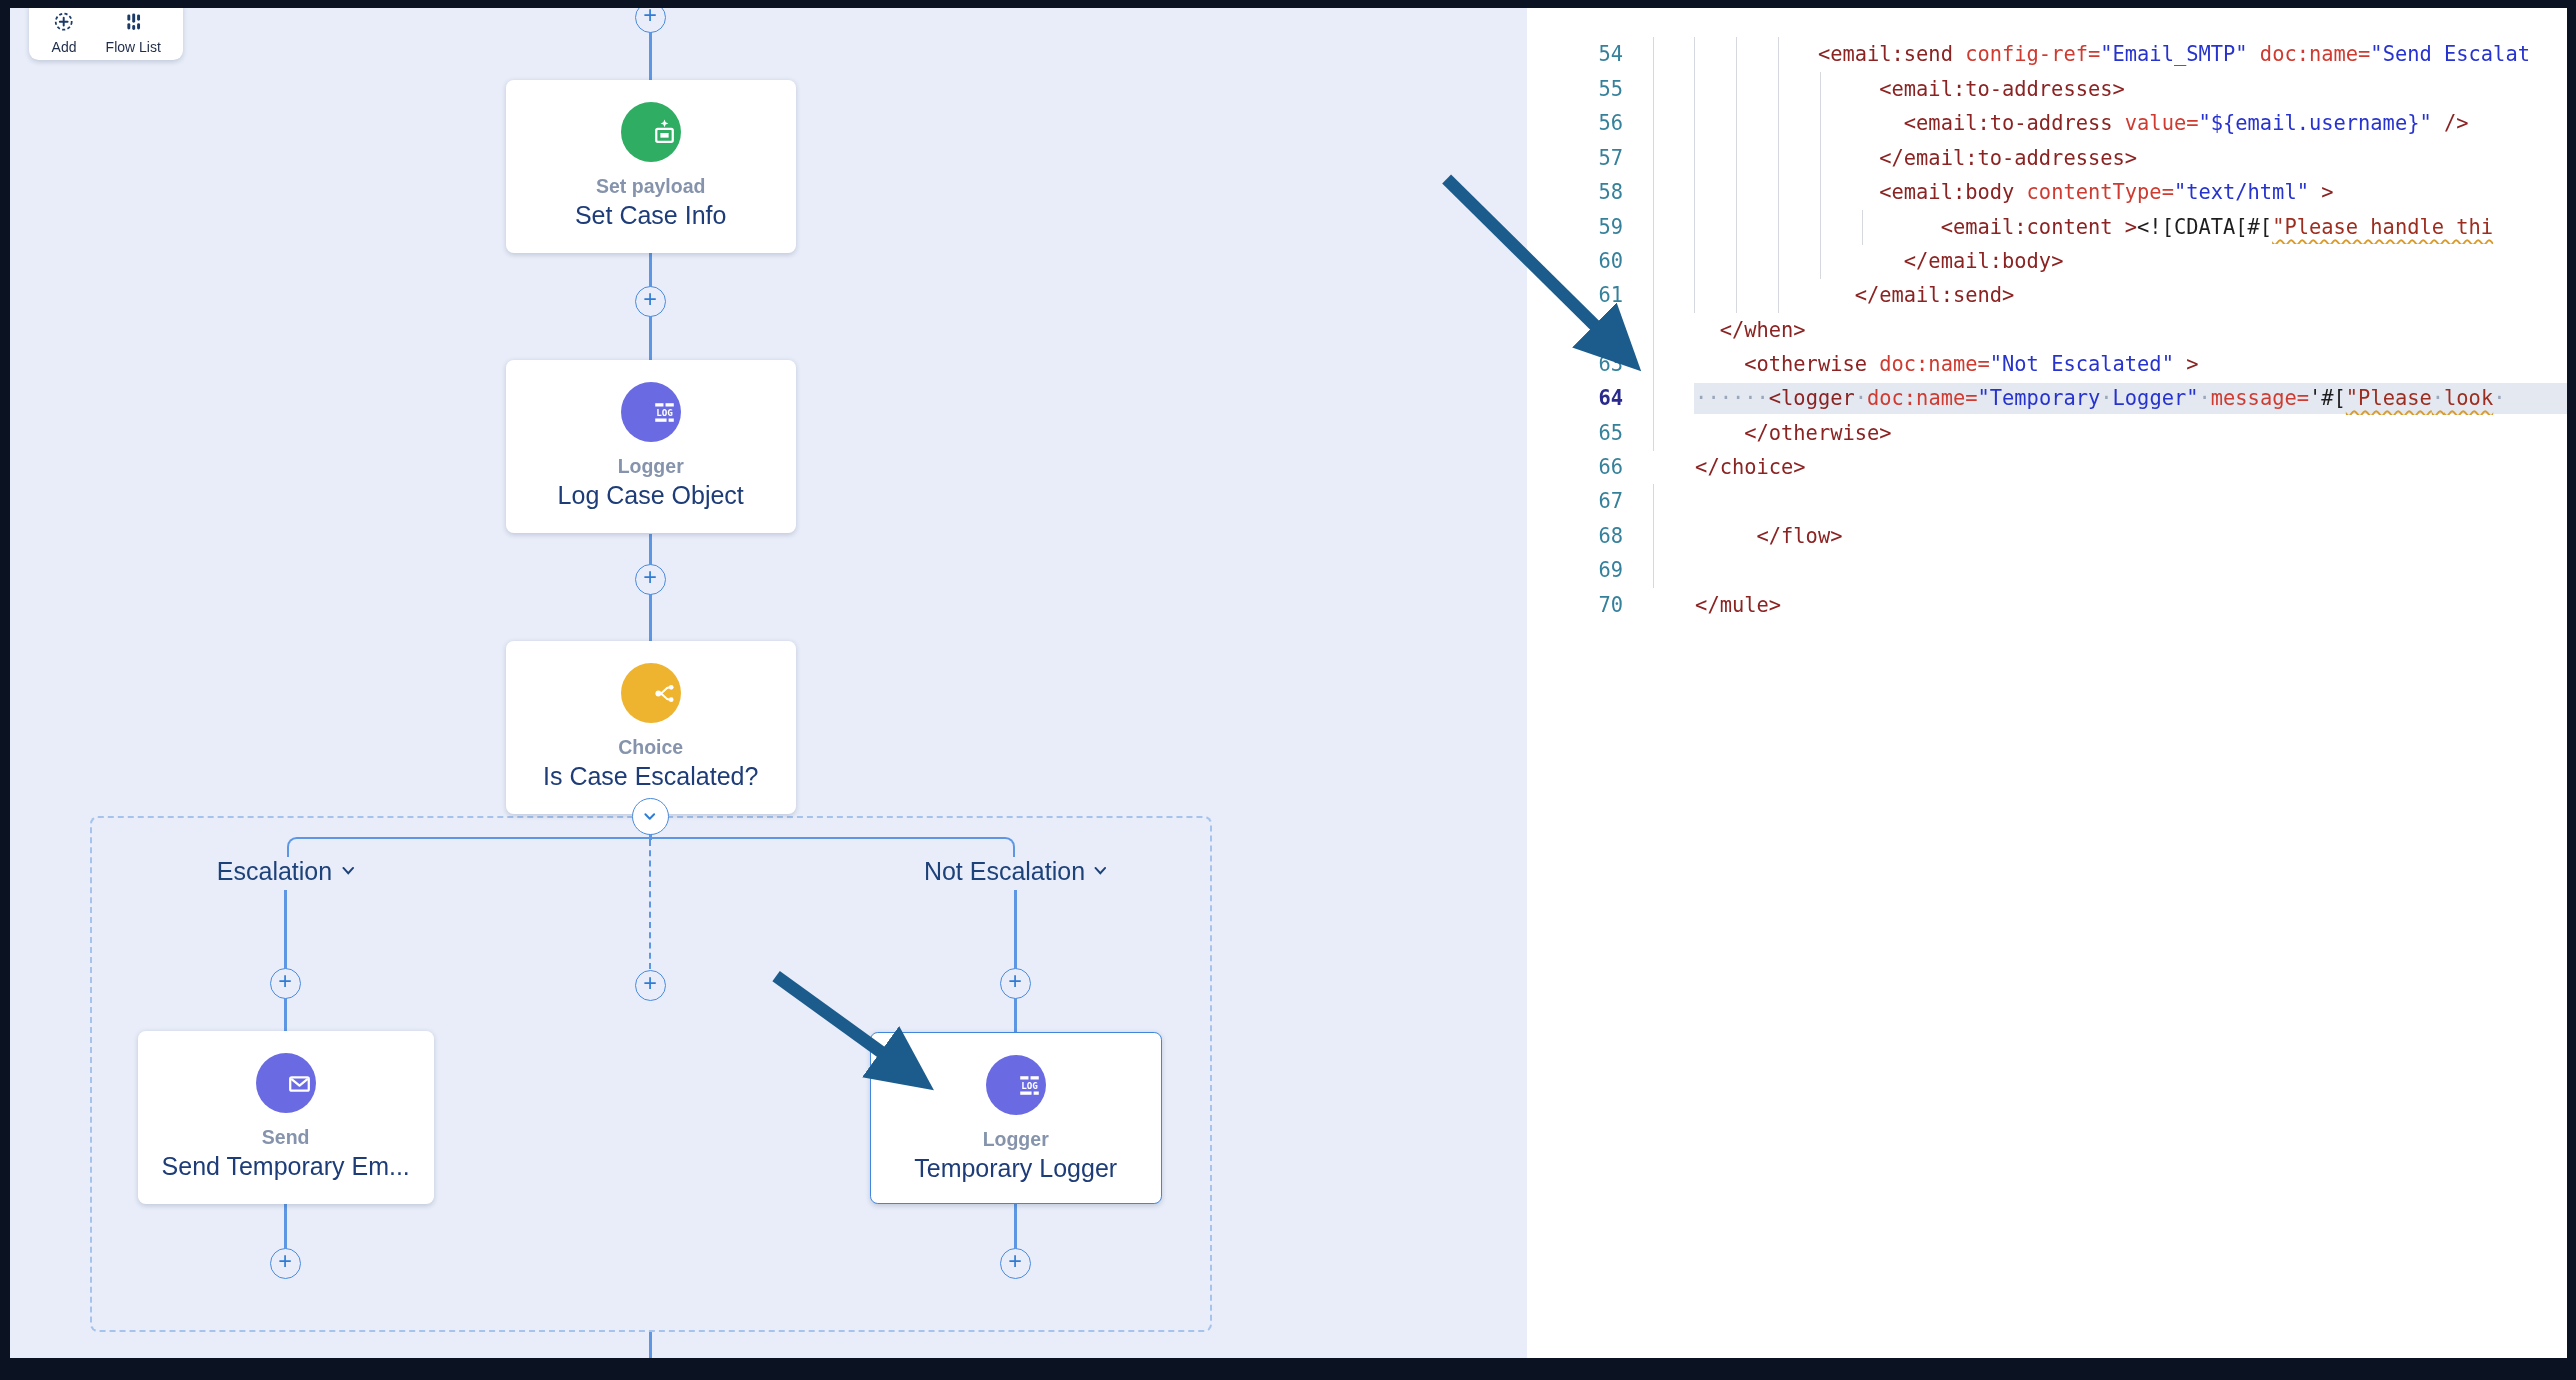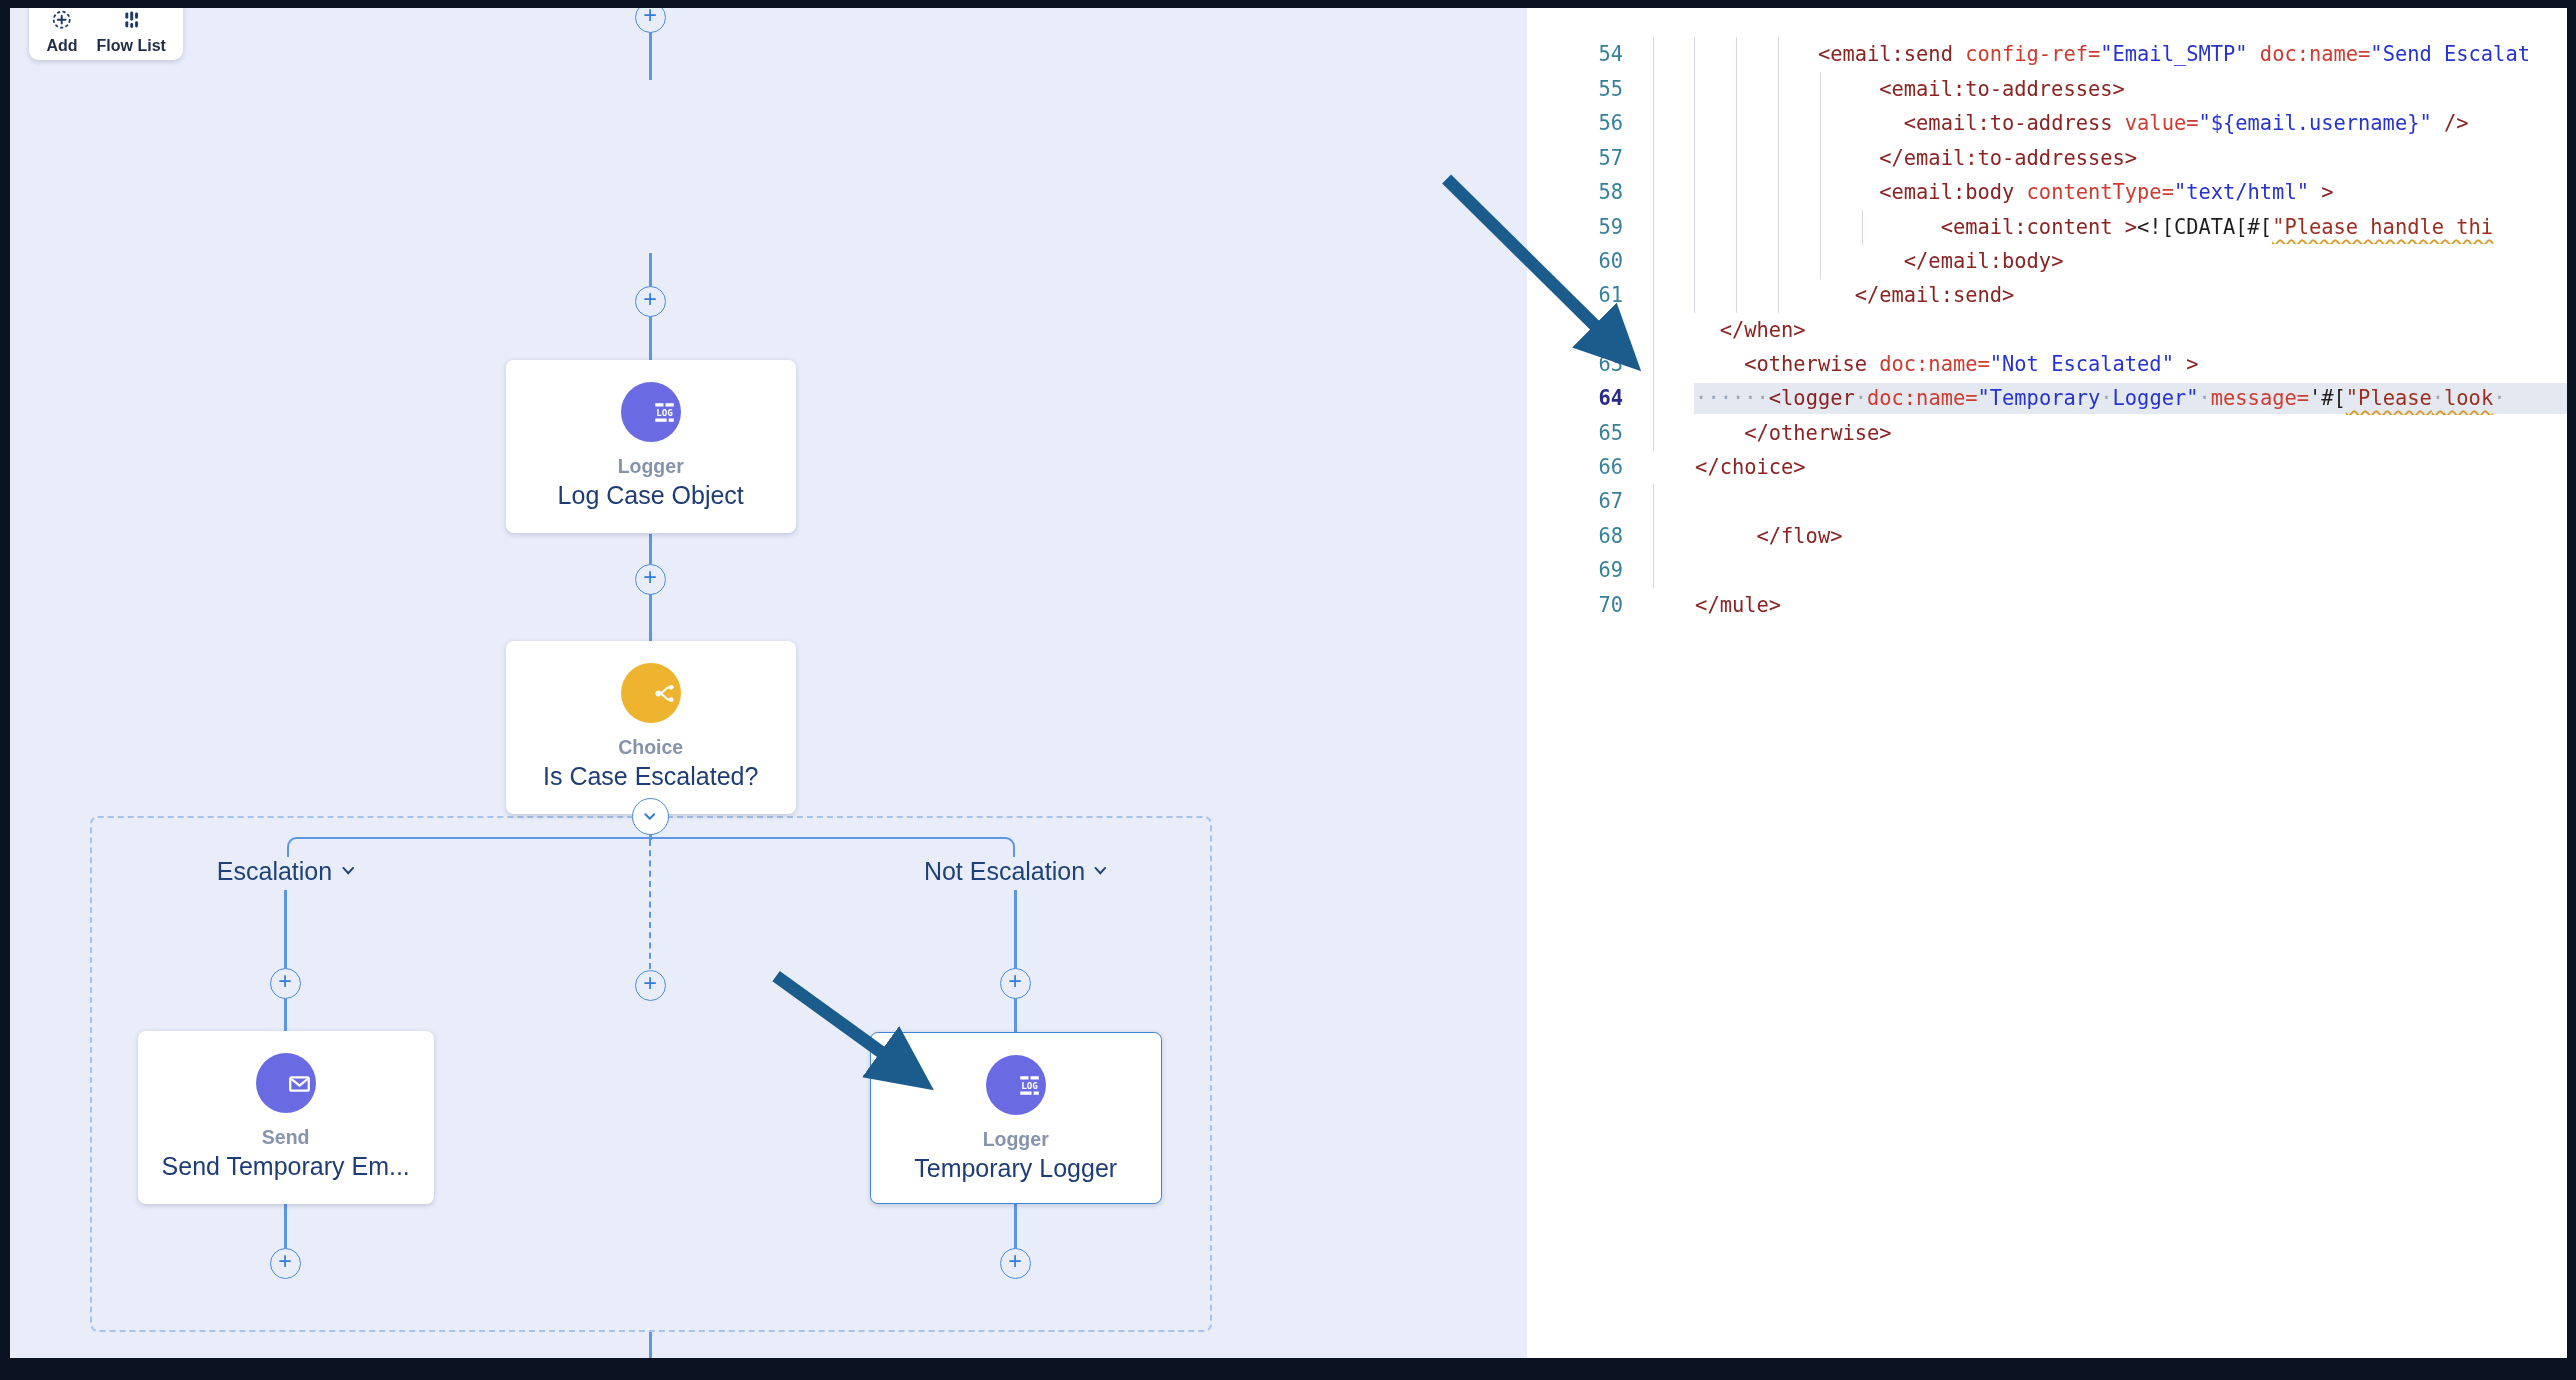--- a/index.html
+++ b/index.html
@@ -11,21 +11,21 @@
             background:#e8edf9; overflow:hidden; }
   #editor { position:absolute; left:1527px; top:7.8px; width:1040px; height:1350px;
             background:#ffffff; overflow:hidden;
             font-family:"DejaVu Sans Mono", monospace; font-size:20.4px; }
 
   
   #toolbar { position:absolute; left:19.5px; top:-7.8px; width:154px; height:60px;
              background:#fff; border-radius:9.7px; box-shadow:0 1.9px 5.8px rgba(20,40,80,.18);
              display:flex; align-items:flex-end; justify-content:space-around; padding:5.8px 7.8px 4.9px; }
   .tbtn { display:flex; flex-direction:column; align-items:center; gap:1.9px; cursor:pointer; }
-  .tbtn .lbl { font-size:16px; color:#1f2c49; font-weight:700; }
+  .tbtn .lbl { font-size:14px; color:#1f2c49; font-weight:400; }
 
   
   .vl  { position:absolute; width:2.9px; background:#5d97e3; }
   .vld { position:absolute; width:0;  border-left:2.9px dashed #5d97e3; }
   .hconn { position:absolute; left:277px; top:829px; width:728px; height:27px;
            border-top:2.9px solid #5d97e3; border-left:2.9px solid #5d97e3;
            border-right:2.9px solid #5d97e3; border-radius:9.7px 9.7px 0 0; }
   .plus { position:absolute; width:31px; height:31px; border-radius:50%;
           border:1.9px solid #4a8bdd; background:#e8edf9; color:#2e7cd6;
           font-size:23.4px; font-weight:300; line-height:25px; text-align:center;
@@ -145,20 +145,31 @@
 
   <div class="plus" style="left:625px;  top:-5.8px;">+</div>
   <div class="plus" style="left:625px;  top:278px;">+</div>
   <div class="plus" style="left:625px;  top:556px;">+</div>
   <div class="plus" style="left:260px;  top:960px;">+</div>
   <div class="plus" style="left:625px;  top:962px;">+</div>
   <div class="plus" style="left:990px; top:960px;">+</div>
   <div class="plus" style="left:260px;  top:1240px;">+</div>
   <div class="plus" style="left:990px; top:1240px;">+</div>
 
+  <div class="node" id="node-1">
+    <div class="circ" style="background: rgb(47, 174, 99);">
+      <svg width="33" height="33" viewBox="0 0 32 32">
+        <path d="M16 3.5 l1.1 2.6 L19.7 7.2 l-2.6 1.1 L16 10.9 l-1.1 -2.6 L12.3 7.2 l2.6 -1.1 z" fill="#fff"></path>
+        <rect x="8" y="12.5" width="16" height="12.5" rx="1.5" fill="none" stroke="#fff" stroke-width="2.2"></rect>
+        <rect x="12" y="16.5" width="8" height="4.5" fill="#fff"></rect>
+      </svg>
+    </div>
+    <div class="typ">Set payload</div>
+    <div class="nm">Set Case Info</div>
+  </div>
 
   <div class="node" id="node-2">
     <div class="circ" style="background: rgb(106, 107, 226);">
       <svg width="33" height="33" viewBox="0 0 32 32" fill="#fff">
         <rect x="7" y="7" width="8" height="3.2"></rect>
           <rect x="17" y="7" width="8" height="3.2"></rect>
         <text x="16" y="19.5" text-anchor="middle" font-size="9" font-weight="bold" font-family="monospace" fill="#fff">LOG</text>
         <rect x="7" y="21.8" width="11" height="3.2"></rect>
           <rect x="20" y="21.8" width="5" height="3.2"></rect>
       </svg>

